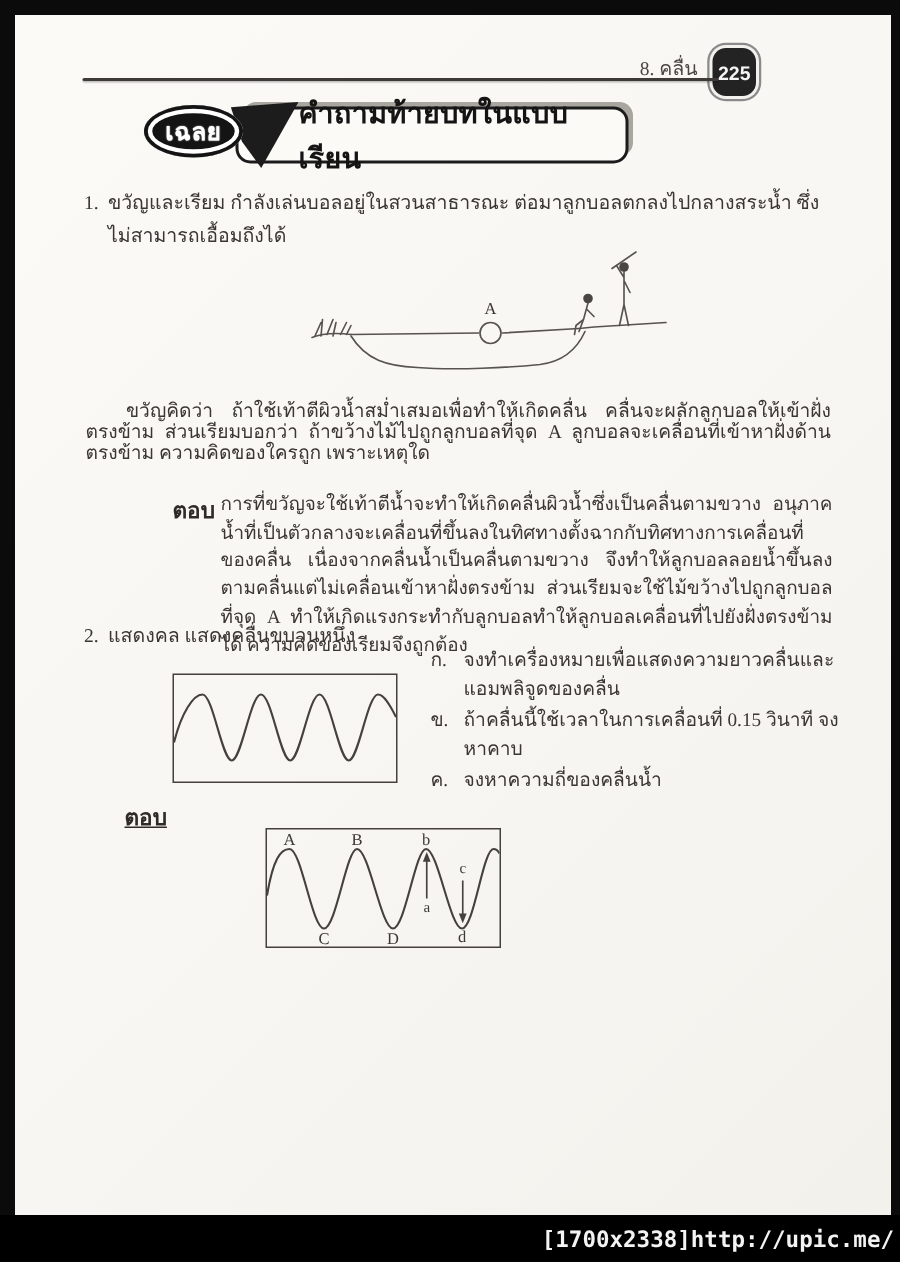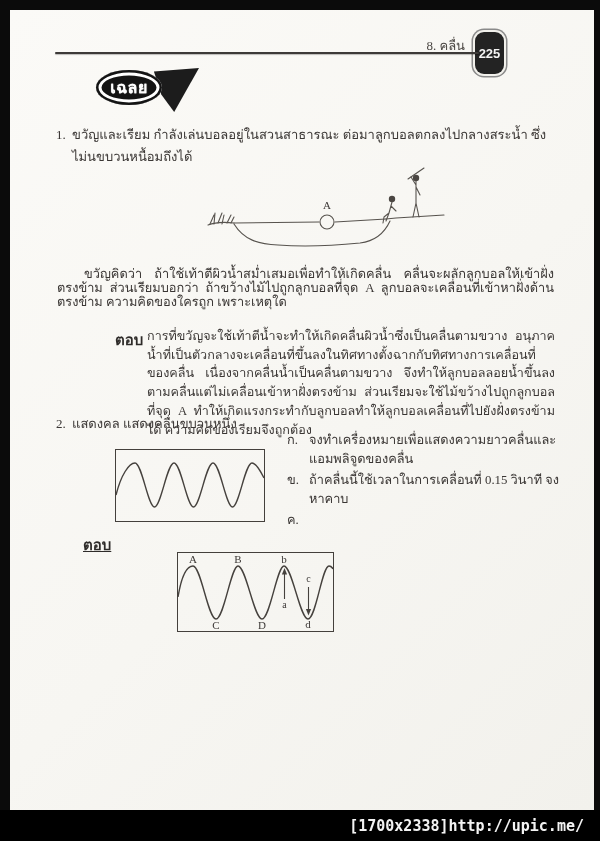--- a/index.html
+++ b/index.html
@@ -10,21 +10,21 @@
   }
   .page{
     position:absolute;left:10px;top:10px;width:584px;height:800px;
     background:linear-gradient(135deg,#fbfaf7 0%,#f7f6f2 55%,#f2f1ec 100%);
     color:#3a3634;overflow:hidden;
   }
   .abs{position:absolute;}
   
   .chapter{font-size:13px;color:#4a4642;}
   .page-badge{
-    width:29px;height:42px;background:#232323;border-radius:9px;
+    width:29px;height:32px;background:#232323;border-radius:9px;
     box-shadow:0 0 0 2px #f2f1ec,0 0 0 3.5px #8a8a8a;
     color:#f4f4f4;font-family:"Liberation Sans",sans-serif;font-weight:bold;
     font-size:13px;display:flex;align-items:center;justify-content:center;
   }
   .header-rule{height:2.4px;background:#3d3a38;border-radius:2px;box-shadow:0 1px 1px rgba(0,0,0,.25);}
   
   .answer-oval{
     width:66px;height:35px;background:#141414;border-radius:50%;
     box-shadow:inset 0 0 0 2.5px #141414, inset 0 0 0 5.5px #ffffff;
     display:flex;align-items:center;justify-content:center;z-index:3;
@@ -68,42 +68,45 @@
   
   .ans2{font-size:12.4px;line-height:18.3px;text-align:justify;text-indent:12px;}
   .ans2 .lead{font-weight:bold;}
   
   .wm-strip{
     position:absolute;left:0;bottom:0;width:600px;height:31px;background:#000;
     display:flex;align-items:center;justify-content:flex-end;
   }
   .wm-strip span{
     color:#f3f3f3;font-family:"DejaVu Sans Mono",monospace;
-    font-weight:bold;font-size:15px;padding-right:16px;letter-spacing:0;
+    font-weight:bold;font-size:15px;padding-right:4px;letter-spacing:0;
   }
 </style>
 </head>
 <body>
 
 <div class="page">
 
   <div class="abs chapter" style="left:393px;top:25px;width:62px;text-align:right;">8. คลื่น</div>
   <div class="abs page-badge" style="left:465px;top:22px;">
     <span>225</span>
   </div>
   <div class="abs header-rule" style="left:45px;top:42px;width:424px;"></div>
 
+  <div class="abs banner-box" style="left:147px;top:61px;">
+    <span>คำถามท้ายบทในแบบเรียน</span>
+  </div>
   <div class="abs banner-wedge" style="left:143px;top:58px;"></div>
   <div class="abs answer-oval" style="left:86px;top:60px;">
     <span>เฉลย</span>
   </div>
 
   <div class="abs qrow" style="left:46px;top:114px;width:496px;">
     <span class="num">1.</span>
-    <span>ขวัญและเรียม กำลังเล่นบอลอยู่ในสวนสาธารณะ ต่อมาลูกบอลตกลงไปกลางสระน้ำ ซึ่งไม่นขบวนหนื้อมถึงได้</span>
+    <span>ขวัญและเรียม กำลังเล่นบอลอยู่ในสวนสาธารณะ ต่อมาลูกบอลตกลงไปกลางสระน้ำ ซึ่งไม่สามารถเอื้อมถึงได้</span>
   </div>
 
   <svg class="abs" style="left:190px;top:155px;" width="250" height="92" viewBox="0 0 250 92">
 
     <g class="sk">
       <path d="M10,59 l4,-9 M14,59 l1,-11 M18,58 l4,-10 M22,59 l2,-9 M27,58 l4,-8 M31,58 l3,-6"></path>
       <path d="M8,60 q10,-4 26,-2"></path>
     </g>
 
     <path class="sk" d="M34,58 L119,57"></path>
@@ -150,20 +153,21 @@
     <div class="opt">
       <span class="m">ก.</span>
       <span>จงทำเครื่องหมายเพื่อแสดงความยาวคลื่นและแอมพลิจูดของคลื่น</span>
     </div>
     <div class="opt">
       <span class="m">ข.</span>
       <span>ถ้าคลื่นนี้ใช้เวลาในการเคลื่อนที่ 0.15 วินาที จงหาคาบ</span>
     </div>
     <div class="opt">
       <span class="m">ค.</span>
+      <span>จงหาความถี่ของคลื่นน้ำ</span>
     </div>
   </div>
 
   <div class="abs ans-label u" style="left:73px;top:523px;">ตอบ</div>
 
   <div class="abs wavebox" style="left:167px;top:542px;width:155px;height:78px;">
     <svg width="155" height="78" viewBox="0 0 155 78">
       <path class="wave" d="M0,44 C4,20 9,13 15,13 C23,13 30,66 38,66 C46,66 53,13 60,13
                C68,13 76,66 84,66 C92,66 99,13 106,13 C114,13 122,66 130,66
                C138,66 144,13 151,13 C153,13 154,14 155,16"></path>

